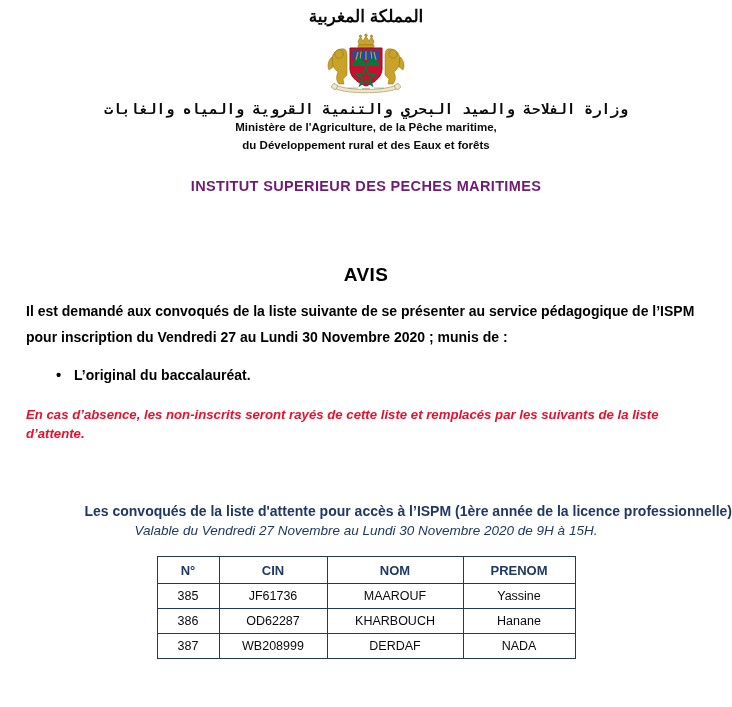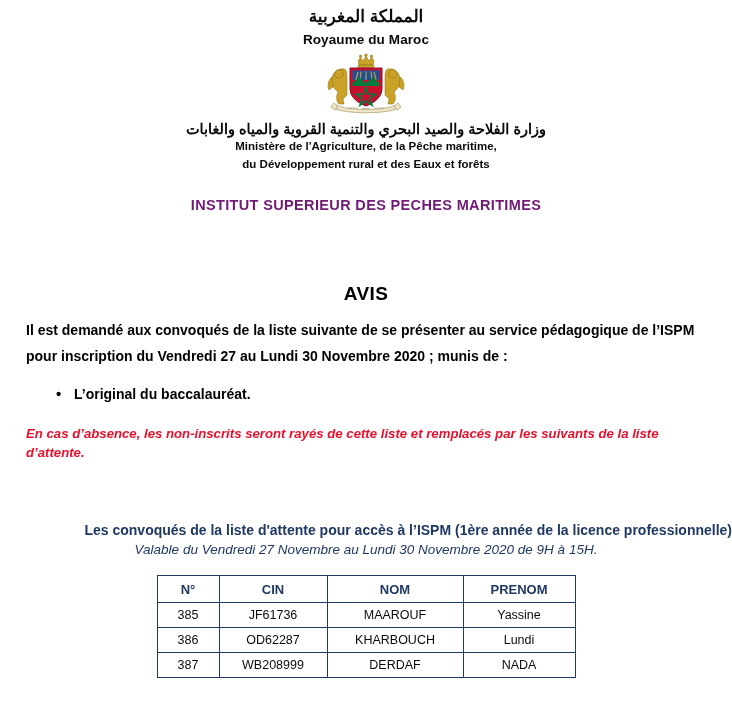--- a/index.html
+++ b/index.html
@@ -48,20 +48,21 @@
     height: 66px;
   }
 
   
   .ar-ministry {
     font-size: 14.5px;
     font-weight: 700;
     direction: rtl;
     margin-top: 2px;
     color: #0a0a0a;
+    font-family: Liberation Mono, monospace;
   }
   .fr-ministry-1 {
     font-size: 11.5px;
     font-weight: 700;
     margin-top: 3px;
     color: #0a0a0a;
   }
   .fr-ministry-2 {
     font-size: 11.5px;
     font-weight: 700;
@@ -174,21 +175,20 @@
 </style>
 </head>
 <body>
 
 <div class="page">
 
   <div class="header">
 
     <div class="ar-kingdom">المملكة المغربية</div>
 
-    <div class="fr-kingdom">Royaume du Maroc</div>
 
     <div class="emblem-wrap">
       <svg viewBox="0 0 104 66" width="104" height="66" aria-hidden="true">
 
         <g fill="#c9a227" stroke="#8a6d14" stroke-width="0.5">
           <path d="M44 8 L46.5 4 L49 8 L52 3 L55 8 L57.5 4 L60 8 L59 12 L45 12 Z"></path>
           <rect x="44" y="12" width="16" height="2.6" rx="0.8"></rect>
           <circle cx="46.5" cy="3.2" r="1.2"></circle>
           <circle cx="52" cy="2.2" r="1.3"></circle>
           <circle cx="57.5" cy="3.2" r="1.2"></circle>
@@ -284,21 +284,21 @@
         <tr>
           <td>385</td>
           <td>JF61736</td>
           <td>MAAROUF</td>
           <td>Yassine</td>
         </tr>
         <tr>
           <td>386</td>
           <td>OD62287</td>
           <td>KHARBOUCH</td>
-          <td>Lundi</td>
+          <td>Hanane</td>
         </tr>
         <tr>
           <td>387</td>
           <td>WB208999</td>
           <td>DERDAF</td>
           <td>NADA</td>
         </tr>
       </tbody>
     </table>
   </div>

